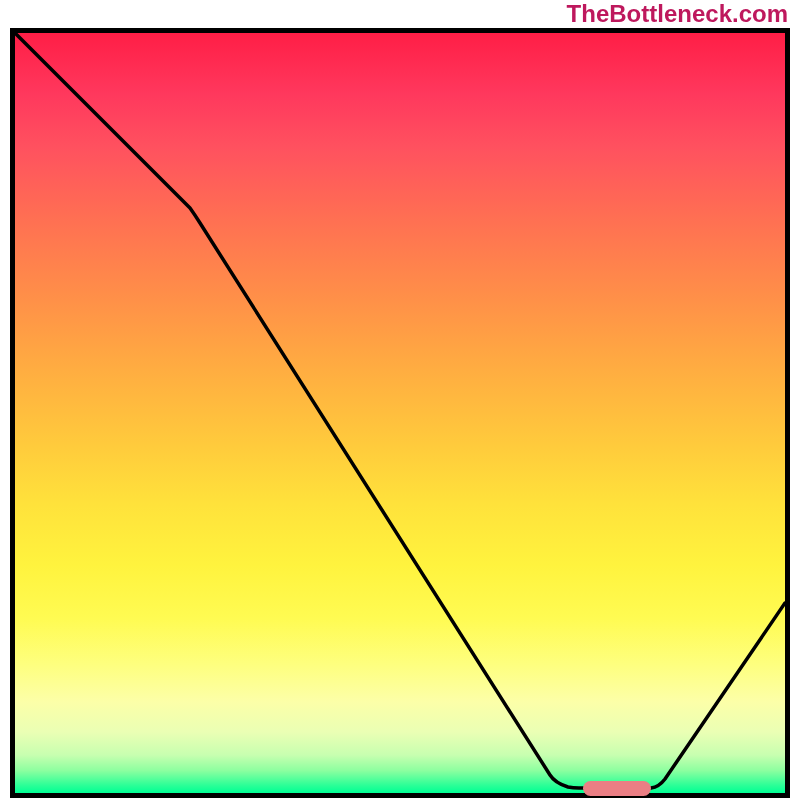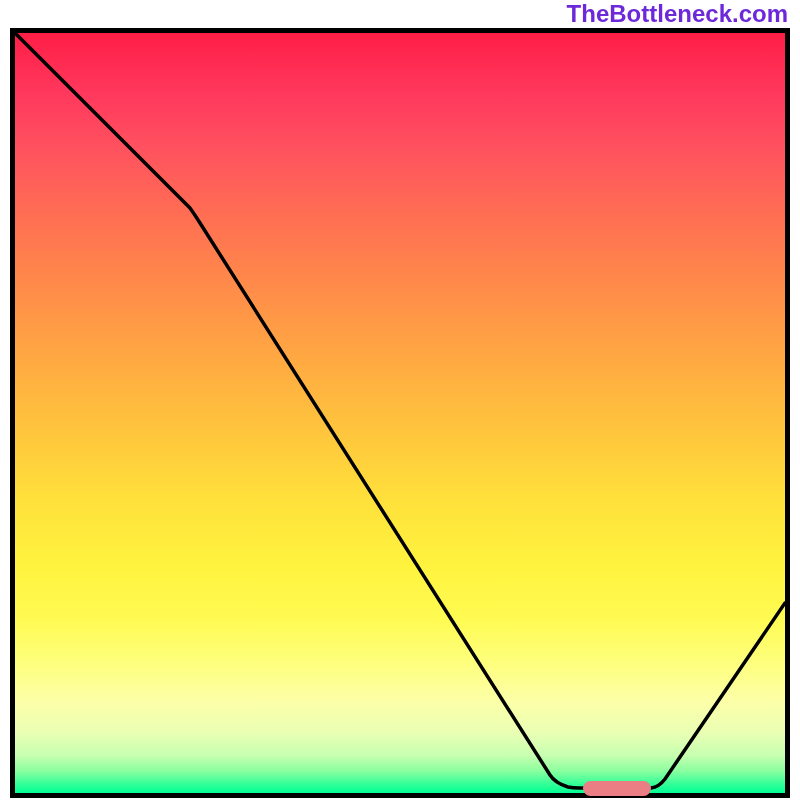--- a/index.html
+++ b/index.html
@@ -10,21 +10,21 @@
     background: #ffffff;
     overflow: hidden;
   }
   .attribution {
     position: absolute;
     top: 0;
     right: 12px;
     font-family: Arial, Helvetica, sans-serif;
     font-size: 24px;
     font-weight: 600;
-    color: #6d28d9;
+    color: #be185d;
     letter-spacing: 0px;
   }
   .chart-frame {
     position: absolute;
     top: 28px;
     left: 10px;
     width: 780px;
     height: 770px;
     border: 5px solid #000;
     box-sizing: border-box;

